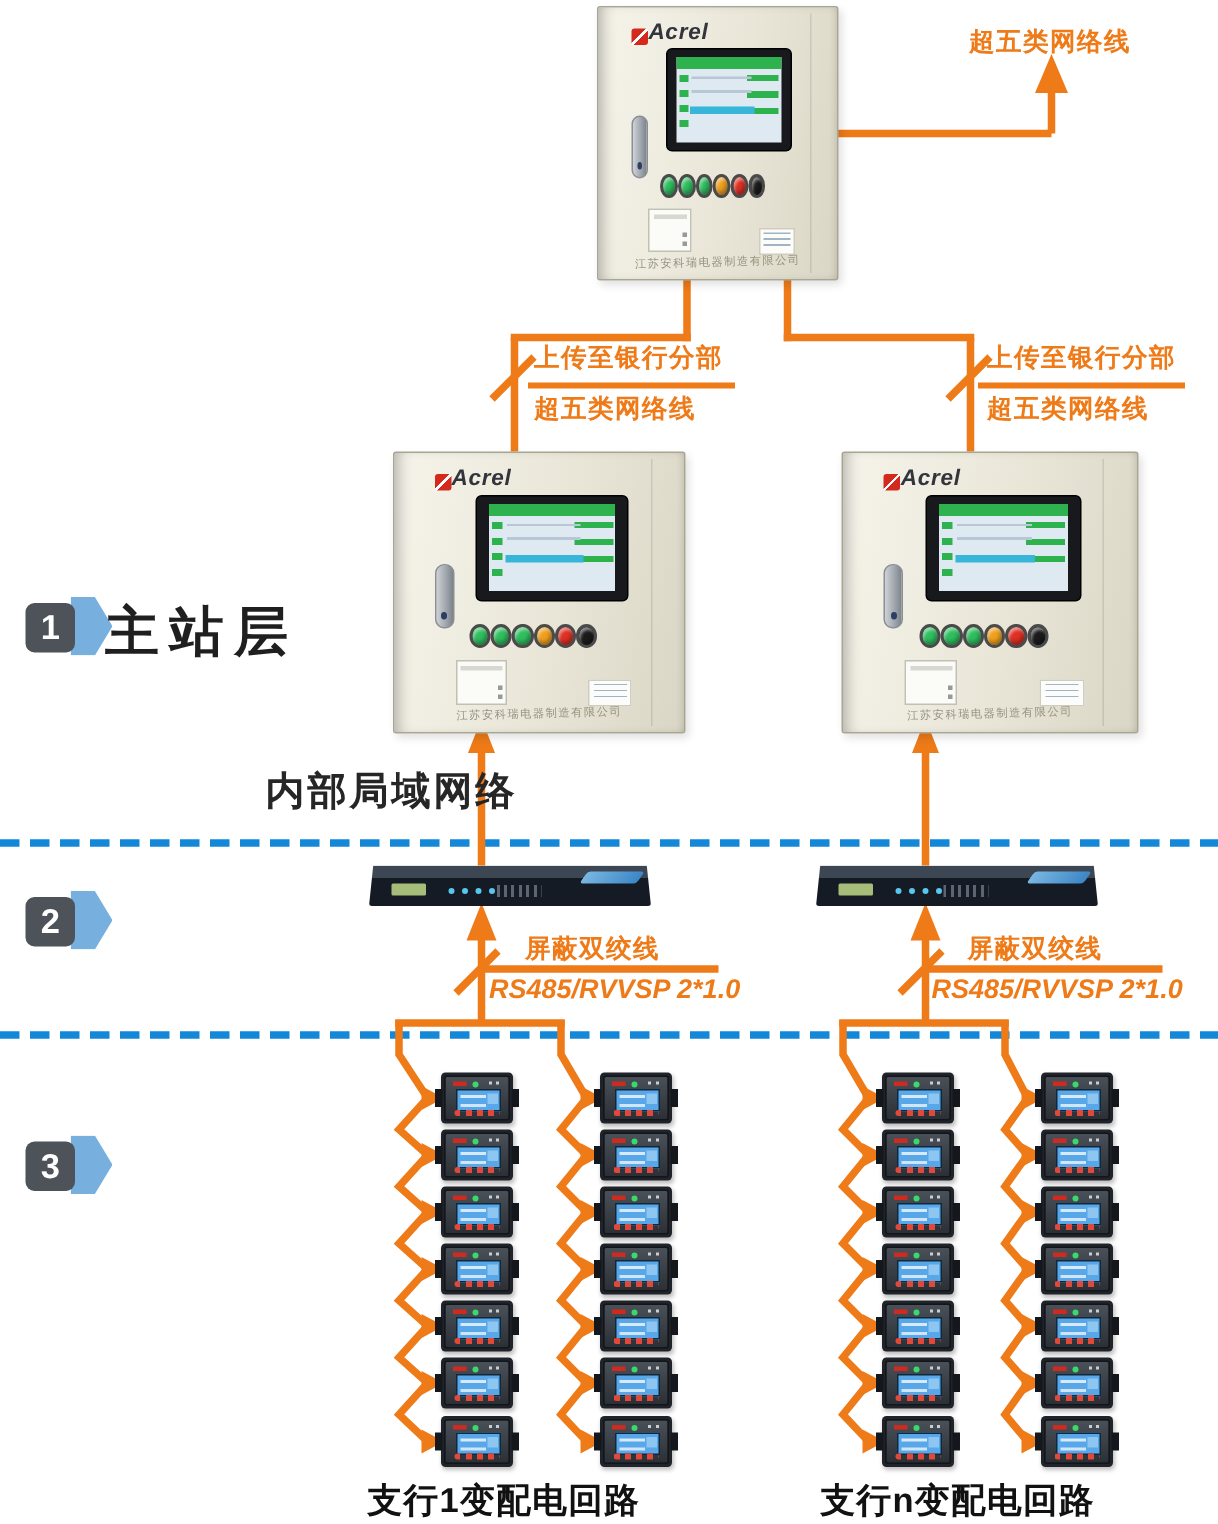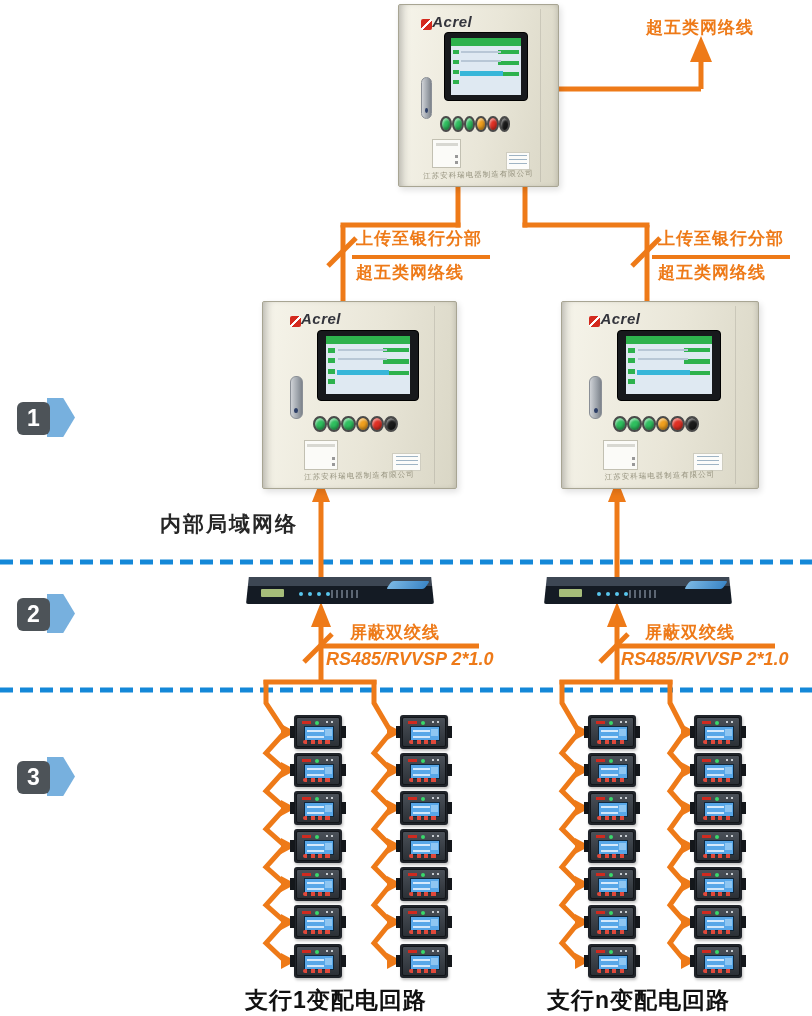--- a/index.html
+++ b/index.html
@@ -14,21 +14,21 @@
   #wires{position:absolute;left:0;top:0;width:812px;height:1016px;}
 
   
   .lbl{position:absolute;white-space:nowrap;font-weight:bold;}
   .lbl-orange{color:var(--orange);font-size:17px;letter-spacing:1px;}
   #lbl-to-hq{left:646px;top:16px;}
   #lbl-branch-l1{left:356px;top:227px;}
   #lbl-branch-l2{left:356px;top:261px;}
   #lbl-branch-r1{left:658px;top:227px;}
   #lbl-branch-r2{left:658px;top:261px;}
-  #lbl-lan{left:160px;top:510px;font-size:21px;color:#262626;letter-spacing:2px;}
+  #lbl-lan{left:177px;top:510px;font-size:26px;color:#262626;letter-spacing:2px;}
   #lbl-stp-l{left:350px;top:621px;}
   #lbl-stp-r{left:645px;top:621px;}
   #lbl-rs-l{left:326px;top:649px;font-size:18px;font-style:italic;letter-spacing:0;}
   #lbl-rs-r{left:621px;top:649px;font-size:18px;font-style:italic;letter-spacing:0;}
   .lbl-circuit{font-size:23px;color:#111;border-bottom:2px solid #111;padding-bottom:1px;letter-spacing:1px;}
   #lbl-circ-l{left:245px;top:985px;}
   #lbl-circ-r{left:547px;top:985px;}
 
   
   .layer-row{position:absolute;left:17px;width:260px;height:42px;}
@@ -174,20 +174,21 @@
       <polygon points="696,808 681,800 681,816" fill="#ee7a18"></polygon>
       <polygon points="696,846 681,838 681,854" fill="#ee7a18"></polygon>
       <polygon points="696,884 681,876 681,892" fill="#ee7a18"></polygon>
       <polygon points="696,922 681,914 681,930" fill="#ee7a18"></polygon>
       <polygon points="696,961 681,953 681,969" fill="#ee7a18"></polygon>
     </svg>
 
   <div class="layer-row" id="layer-1">
     <div class="badge-tag"></div>
     <div class="badge-sq">1</div>
+    <div class="layer-name">主站层</div>
   </div>
   <div class="layer-row" id="layer-2">
     <div class="badge-tag"></div>
     <div class="badge-sq">2</div>
   </div>
   <div class="layer-row" id="layer-3">
     <div class="badge-tag"></div>
     <div class="badge-sq">3</div>
   </div>
 

